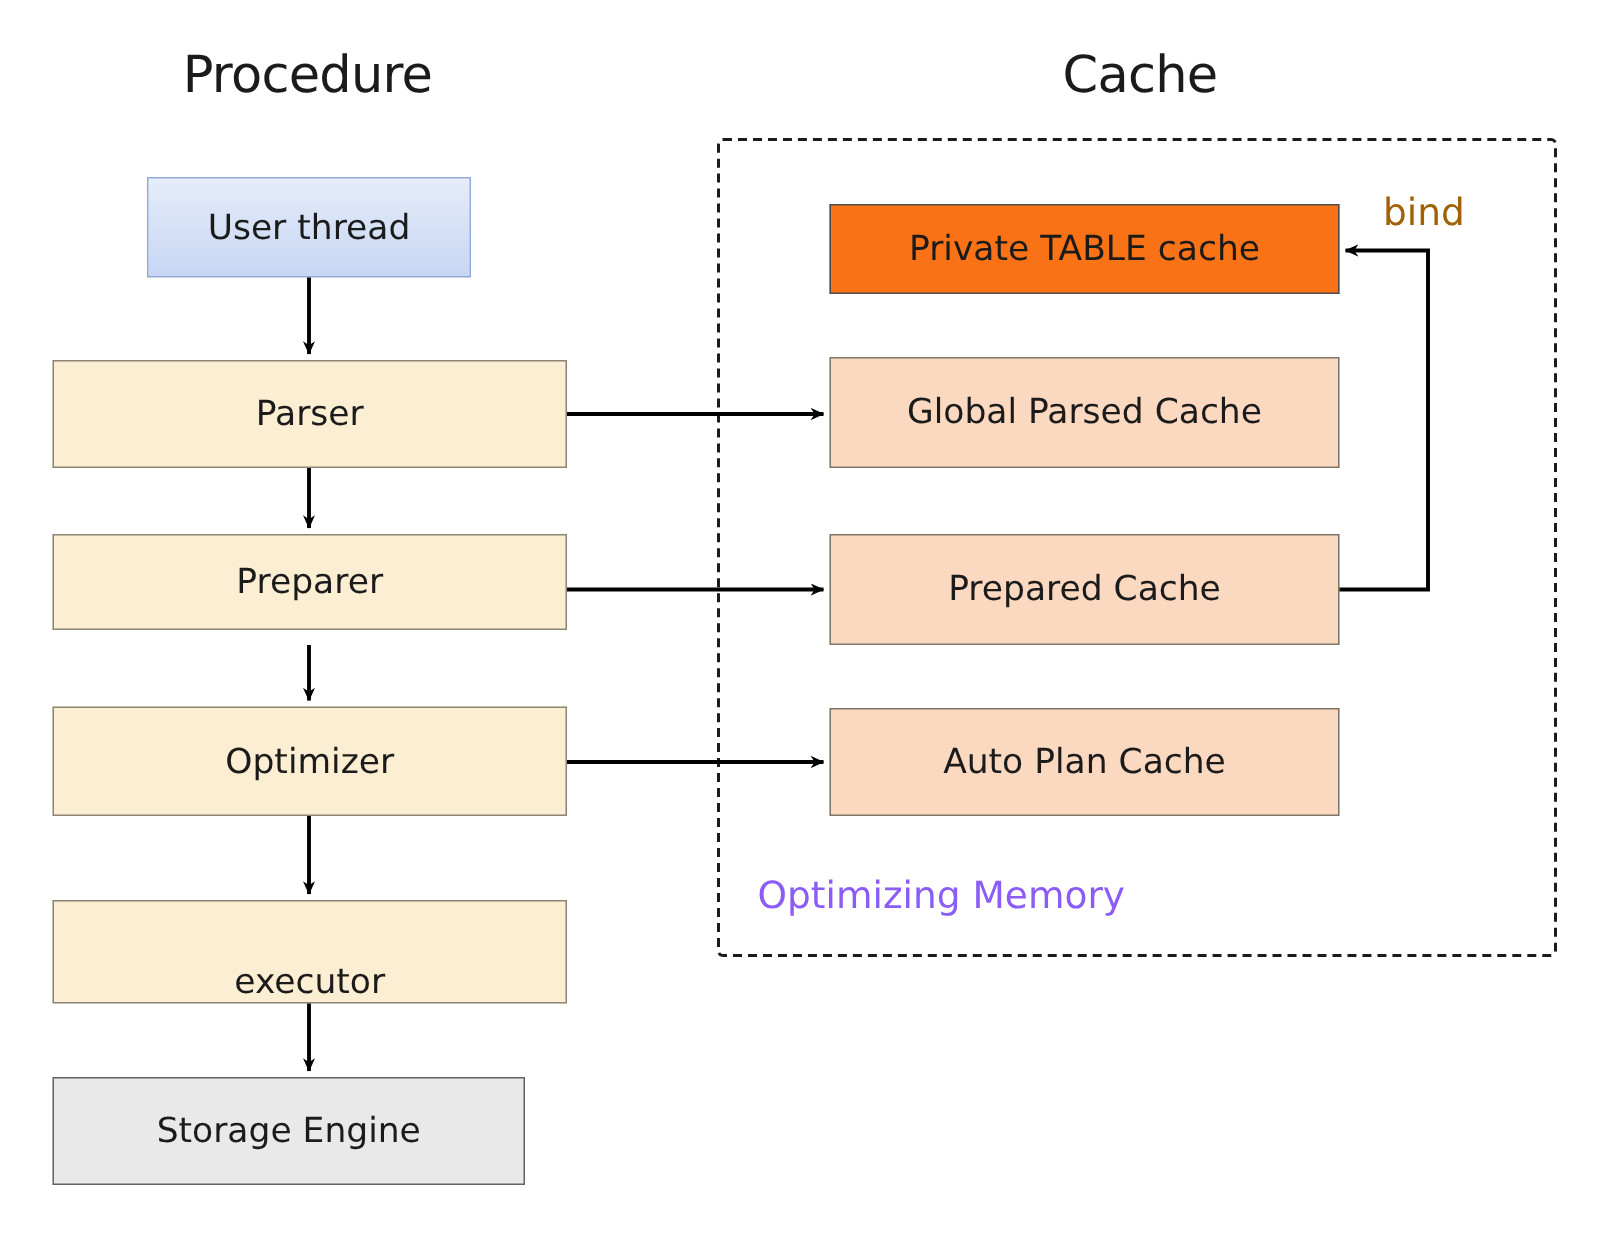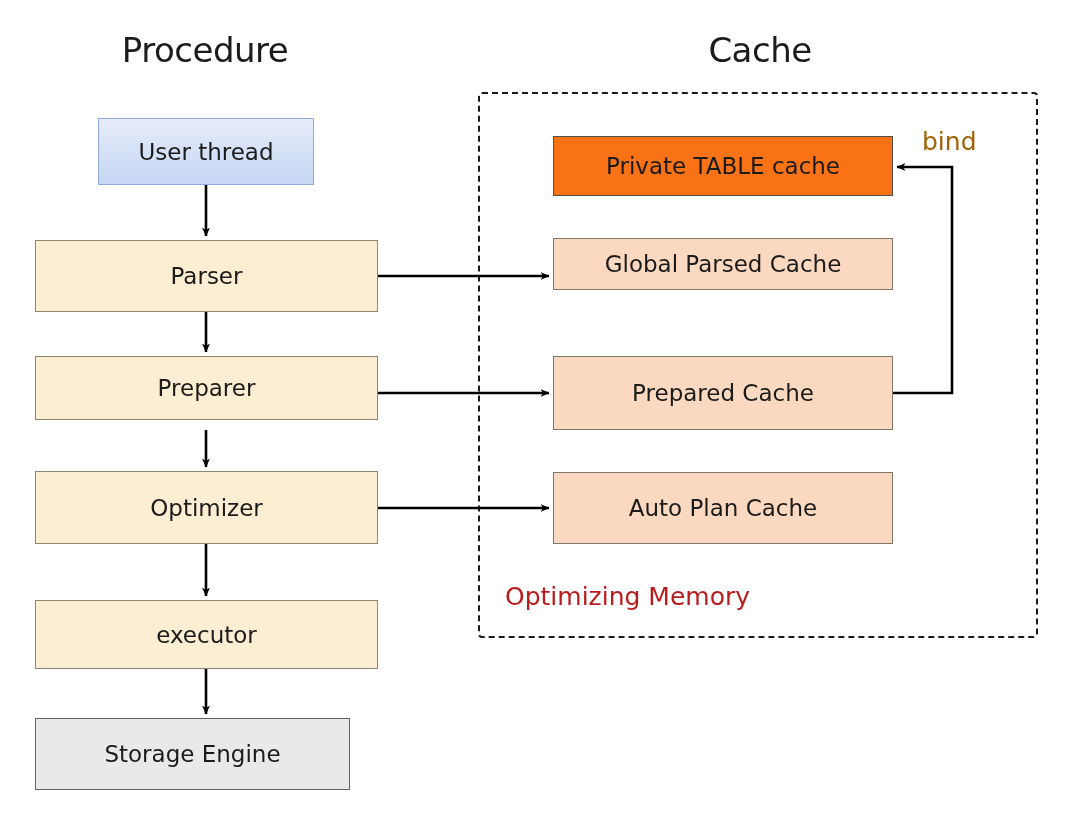--- a/index.html
+++ b/index.html
@@ -73,21 +73,21 @@
     height: 546px;
     box-sizing: border-box;
     border: 2px dashed #1b1b1b;
     border-radius: 4px;
   }
   #cache-container-label {
     position: absolute;
     left: 505px;
     top: 582px;
     font-size: 25px;
-    color: #b91c1c;
+    color: #8b5cf6;
     white-space: nowrap;
   }
 
   
   #wires {
     position: absolute;
     left: 0;
     top: 0;
     width: 1080px;
     height: 838px;
@@ -123,33 +123,33 @@
   </div>
 
   <div class="node cream" style="left:35px; top:356px; width:343px; height:64px;">
     <span>Preparer</span>
   </div>
 
   <div class="node cream" style="left:35px; top:471px; width:343px; height:73px;">
     <span>Optimizer</span>
   </div>
 
-  <div class="node cream" style="left:35px; top:600px; width:343px; height:69px;">
+  <div class="node cream" style="left:35px; top:600px; width:343px; height:69px;align-items:flex-end;">
     <span>executor</span>
   </div>
 
   <div class="node gray" style="left:35px; top:718px; width:315px; height:72px;">
     <span>Storage Engine</span>
   </div>
 
   <div class="node green" style="left:553px; top:136px; width:340px; height:60px;">
     <span>Private TABLE cache</span>
   </div>
 
-  <div class="node peach" style="left:553px; top:238px; width:340px; height:52px;">
+  <div class="node peach" style="left:553px; top:238px; width:340px; height:74px;">
     <span>Global Parsed Cache</span>
   </div>
 
   <div class="node peach" style="left:553px; top:356px; width:340px; height:74px;">
     <span>Prepared Cache</span>
   </div>
 
   <div class="node peach" style="left:553px; top:472px; width:340px; height:72px;align-items:center;">
     <span>Auto Plan Cache</span>
   </div>

